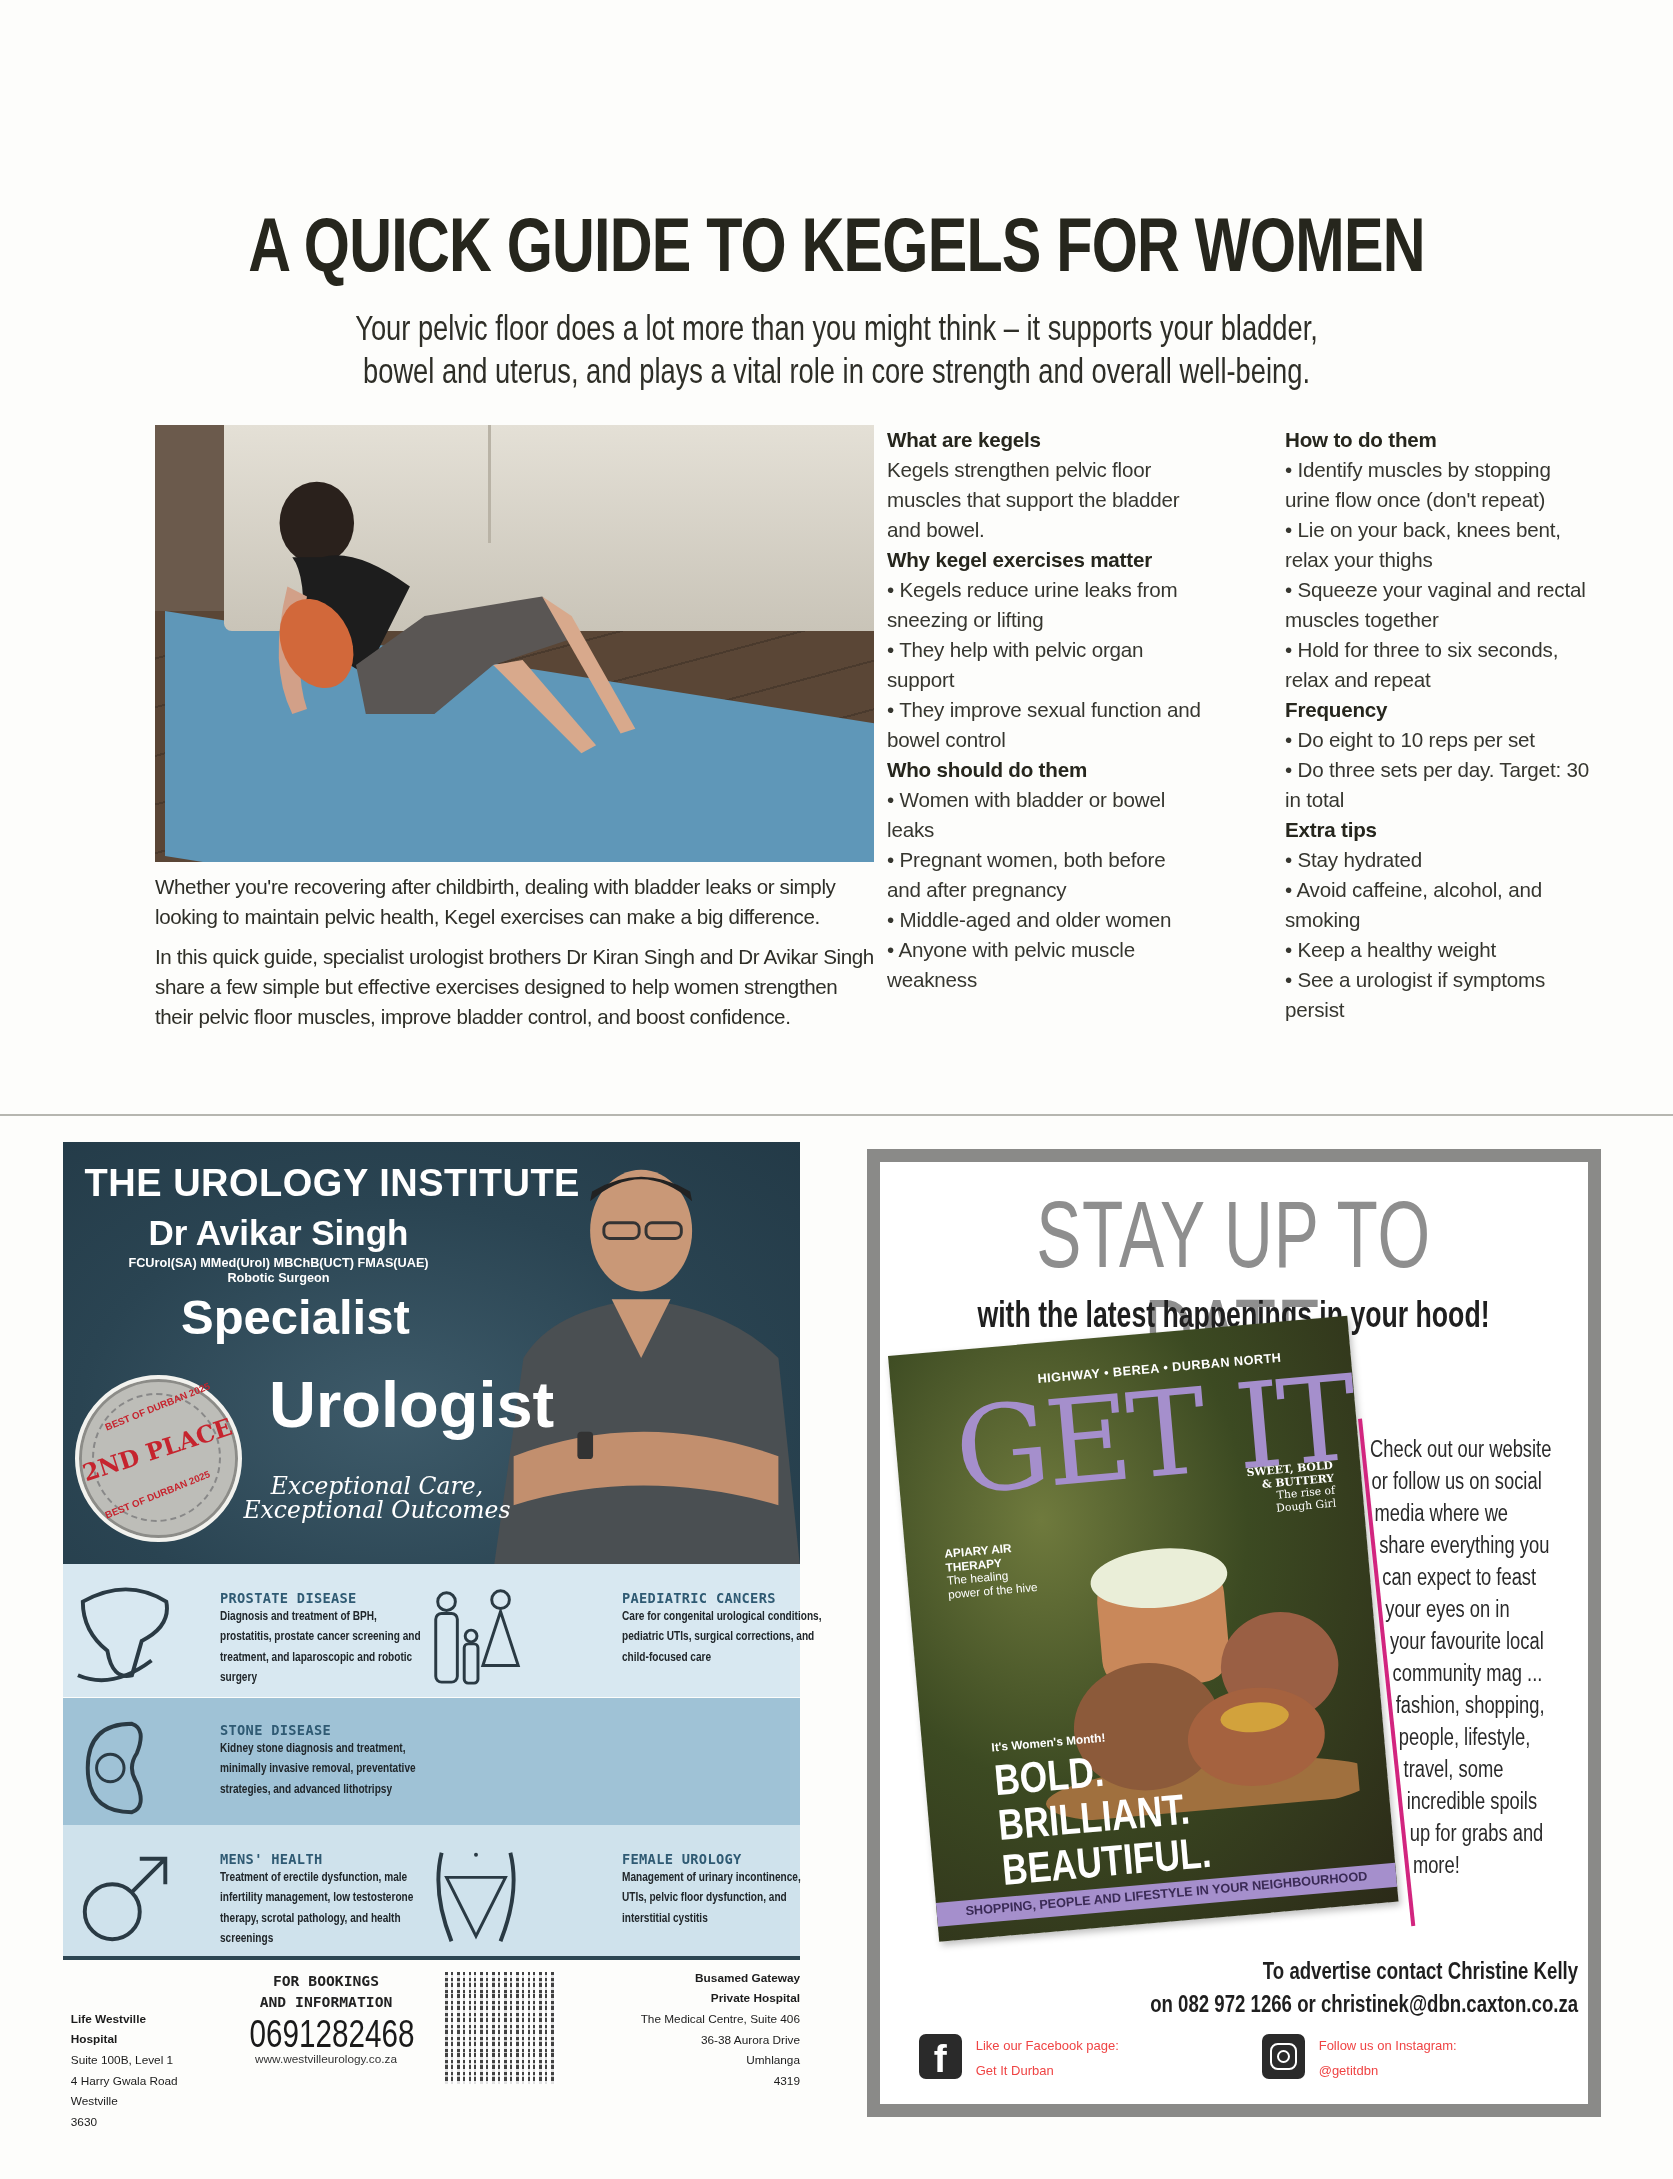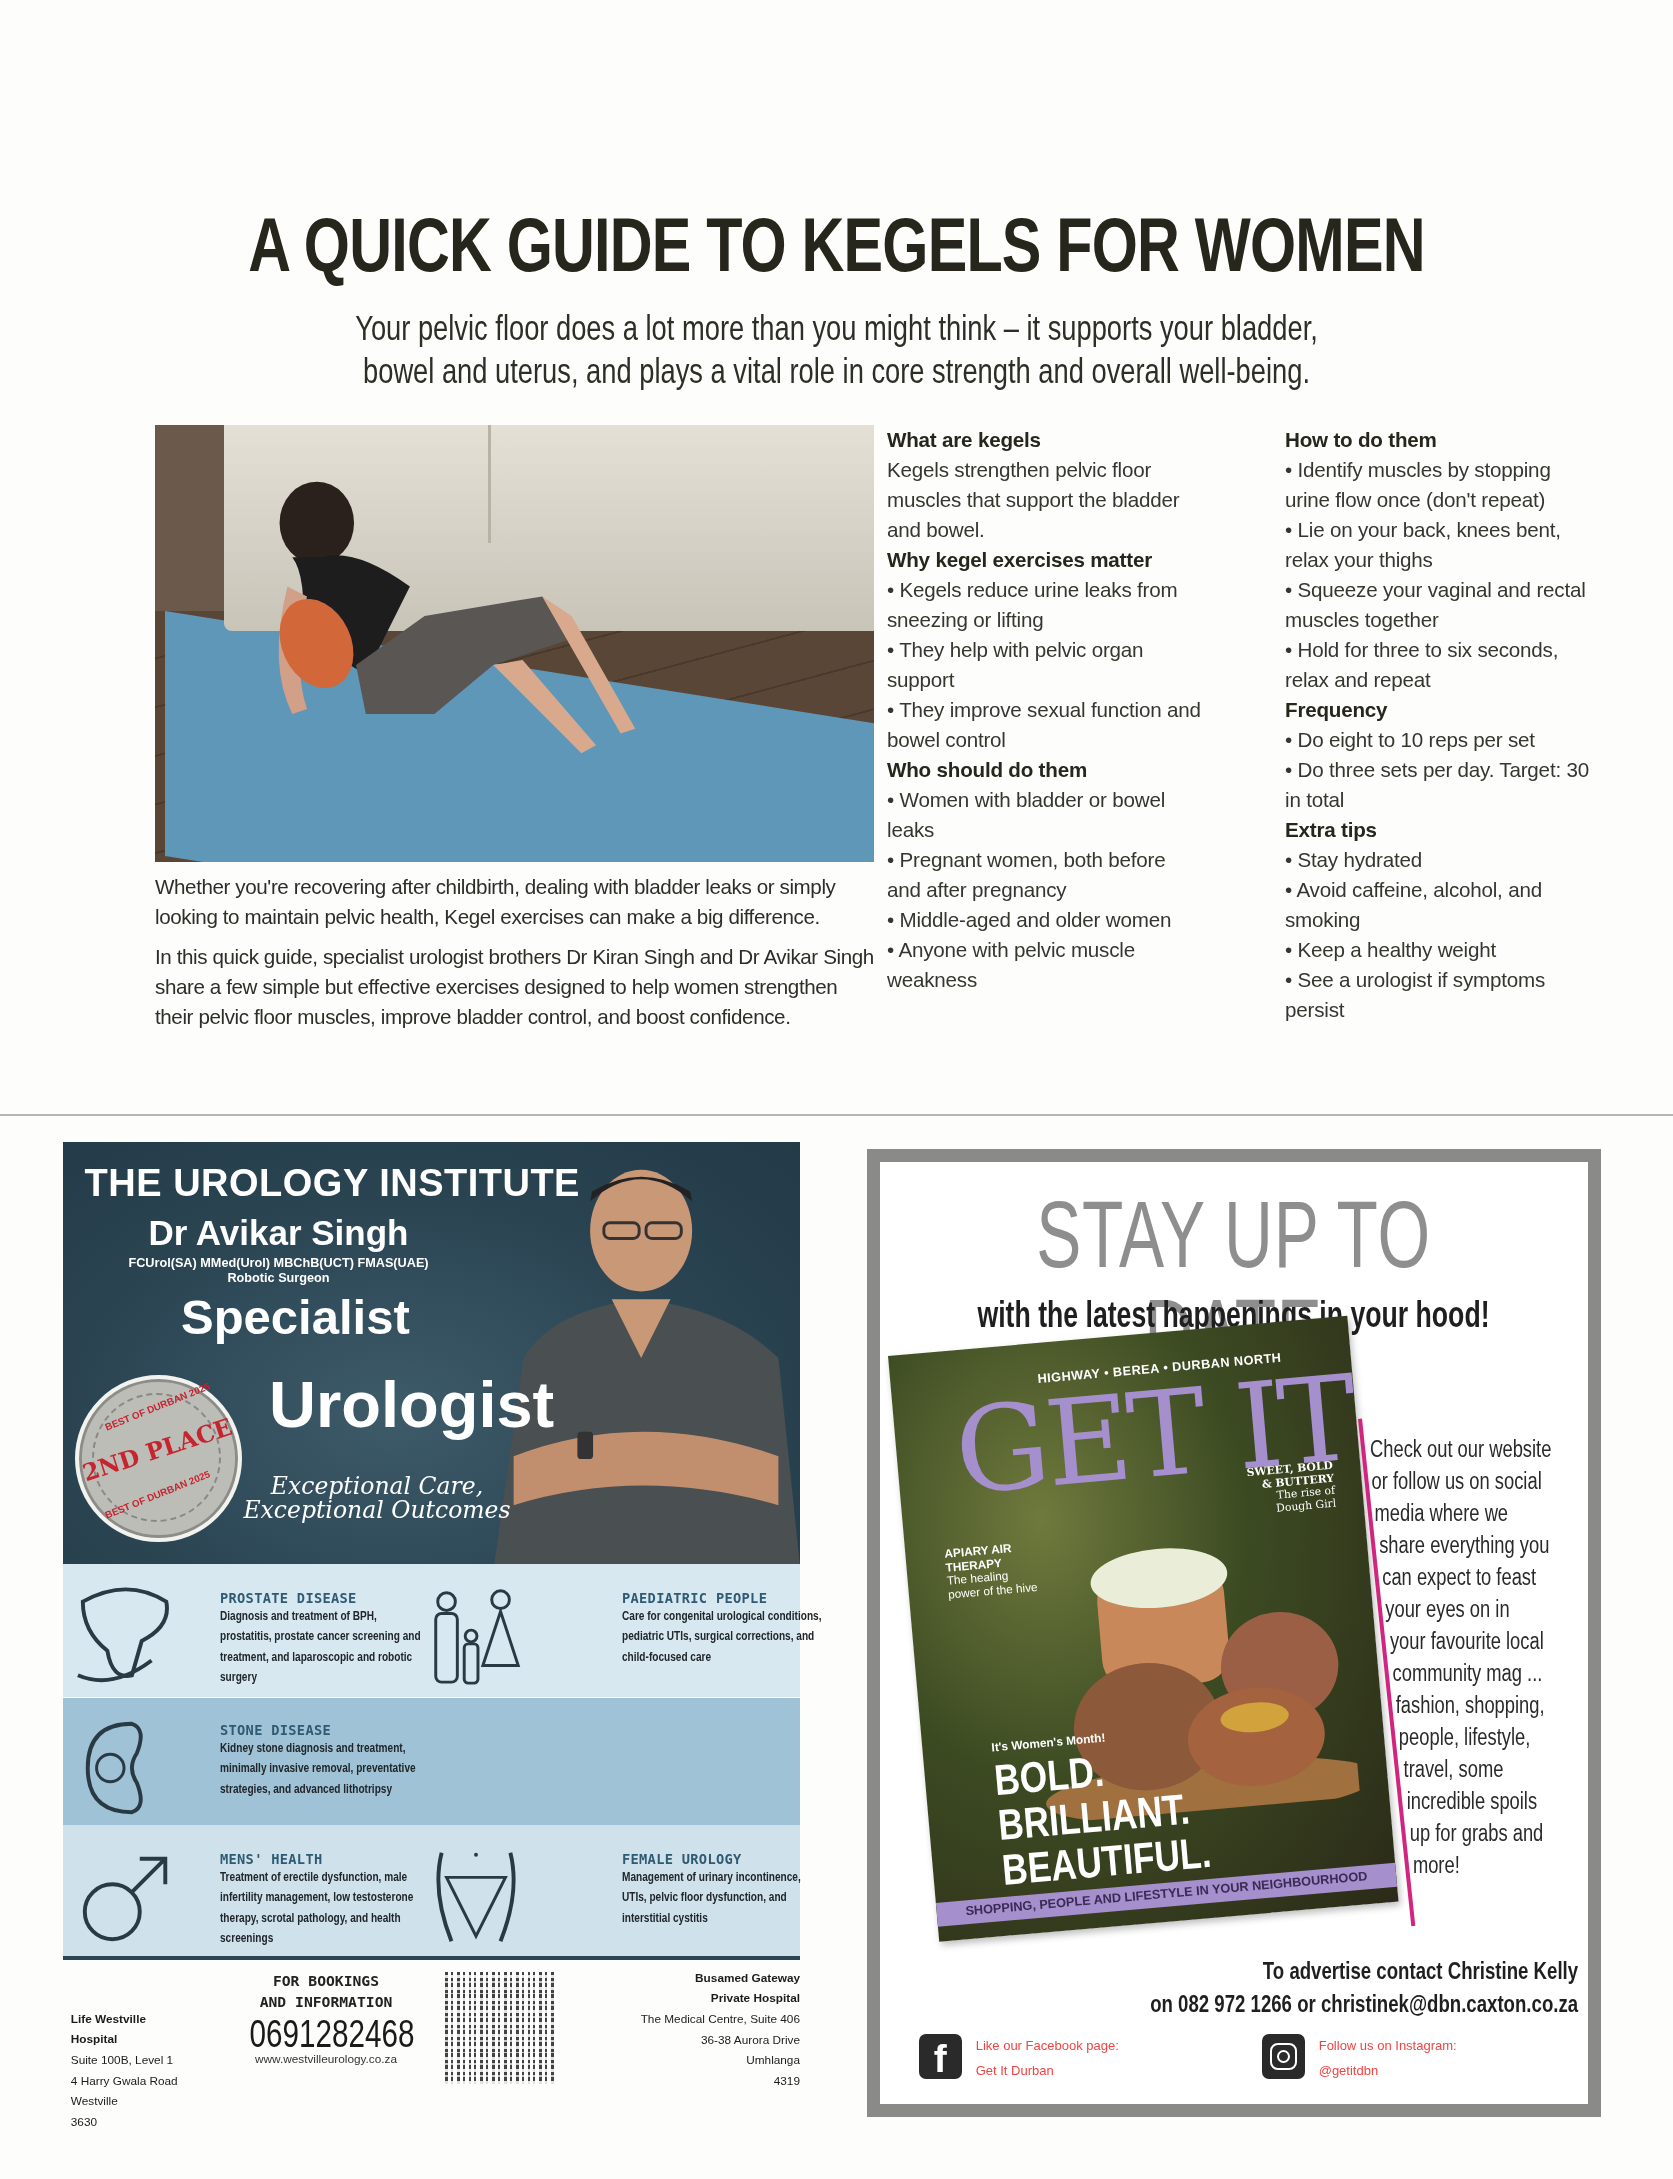--- a/index.html
+++ b/index.html
@@ -223,21 +223,21 @@
   <div class="svc" style="left:369px;top:427px;">
     <svg class="ico" style="left:-9.8px" viewBox="0 0 110 110">
       <circle cx="25" cy="20" r="9" fill="none" stroke="#2a3a44" stroke-width="3"></circle>
       <rect x="14" y="32" width="22" height="70" rx="6" fill="none" stroke="#2a3a44" stroke-width="3"></rect>
       <circle cx="50" cy="55" r="6" fill="none" stroke="#2a3a44" stroke-width="3"></circle>
       <rect x="43" y="63" width="14" height="40" rx="4" fill="none" stroke="#2a3a44" stroke-width="3"></rect>
       <circle cx="80" cy="18" r="9" fill="none" stroke="#2a3a44" stroke-width="3"></circle>
       <path d="M80 30 L62 85 L98 85 Z" fill="none" stroke="#2a3a44" stroke-width="3"></path>
     </svg>
     <div class="txt" style="left:190px">
-      <h4>PAEDIATRIC PEOPLE</h4>
+      <h4>PAEDIATRIC CANCERS</h4>
       <p>Care for congenital urological conditions, pediatric UTIs, surgical corrections, and child-focused care</p>
     </div>
   </div>
 
   <div class="svc" style="left:0;top:559px;">
     <svg class="ico" viewBox="0 0 110 110">
       <path d="M60 10 Q15 10 15 55 Q15 100 60 100 Q75 95 65 70 Q55 55 65 40 Q75 15 60 10 Z" fill="none" stroke="#2a3a44" stroke-width="4"></path>
       <circle cx="38" cy="55" r="14" fill="none" stroke="#2a3a44" stroke-width="3"></circle>
     </svg>
     <div class="txt">

